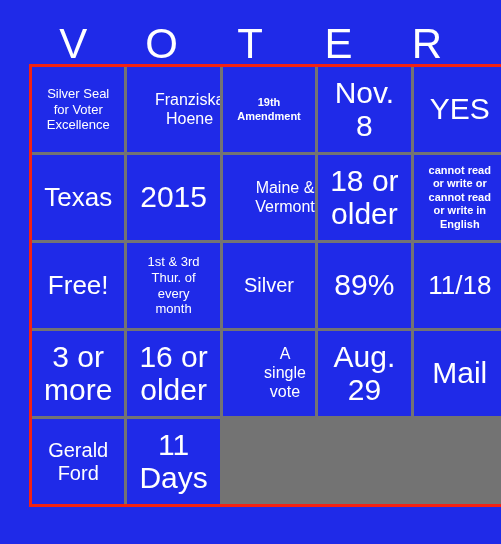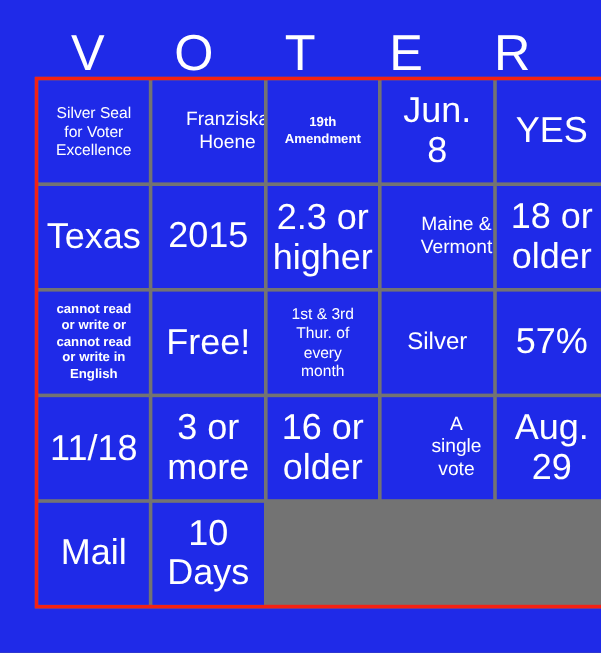--- a/index.html
+++ b/index.html
@@ -72,21 +72,21 @@
     width: 100%;
     line-height: 1.08;
     white-space: pre-line;
   }
 
   
   .fs-xs  { font-size: 11px; line-height: 1.22; font-weight: bold; }
   .fs-sm  { font-size: 13px; line-height: 1.20; }
   .fs-md  { font-size: 16px; line-height: 1.18; margin-left: 32px; }
   .fs-lg  { font-size: 20px; line-height: 1.14; }
-  .fs-xl  { font-size: 30px; line-height: 1.10; }
+  .fs-xl  { font-size: 26px; line-height: 1.10; }
   .fs-xxl { font-size: 30px; line-height: 1.08; }
 </style>
 </head>
 <body>
 
 <div class="card">
 
   <div class="header">
     <div class="header-letter">V</div>
     <div class="header-letter">O</div>
@@ -103,35 +103,31 @@
       </div>
       <div class="cell">
         <span class="cell-text fs-md">Franziska
 Hoene</span>
       </div>
       <div class="cell">
         <span class="cell-text fs-xs">19th
 Amendment</span>
       </div>
       <div class="cell">
-        <span class="cell-text fs-xxl">Jun.
+        <span class="cell-text fs-xxl">Nov.
 8</span>
       </div>
       <div class="cell">
         <span class="cell-text fs-xxl">YES</span>
       </div>
       <div class="cell">
         <span class="cell-text fs-xl">Texas</span>
       </div>
       <div class="cell">
         <span class="cell-text fs-xxl">2015</span>
-      </div>
-      <div class="cell">
-        <span class="cell-text fs-xl">2.3 or
-higher</span>
       </div>
       <div class="cell">
         <span class="cell-text fs-md">Maine &amp;
 Vermont</span>
       </div>
       <div class="cell">
         <span class="cell-text fs-xxl">18 or
 older</span>
       </div>
       <div class="cell">
@@ -147,21 +143,21 @@
       <div class="cell">
         <span class="cell-text fs-sm">1st &amp; 3rd
 Thur. of
 every
 month</span>
       </div>
       <div class="cell">
         <span class="cell-text fs-lg">Silver</span>
       </div>
       <div class="cell">
-        <span class="cell-text fs-xxl">57%</span>
+        <span class="cell-text fs-xxl">89%</span>
       </div>
       <div class="cell">
         <span class="cell-text fs-xl">11/18</span>
       </div>
       <div class="cell">
         <span class="cell-text fs-xxl">3 or
 more</span>
       </div>
       <div class="cell">
         <span class="cell-text fs-xxl">16 or
@@ -173,18 +169,22 @@
 vote</span>
       </div>
       <div class="cell">
         <span class="cell-text fs-xxl">Aug.
 29</span>
       </div>
       <div class="cell">
         <span class="cell-text fs-xxl">Mail</span>
       </div>
       <div class="cell">
-        <span class="cell-text fs-xxl">10
+        <span class="cell-text fs-lg">Gerald
+Ford</span>
+      </div>
+      <div class="cell">
+        <span class="cell-text fs-xxl">11
 Days</span>
       </div>
     </div>
 
 </div>
 
 </body></html>

